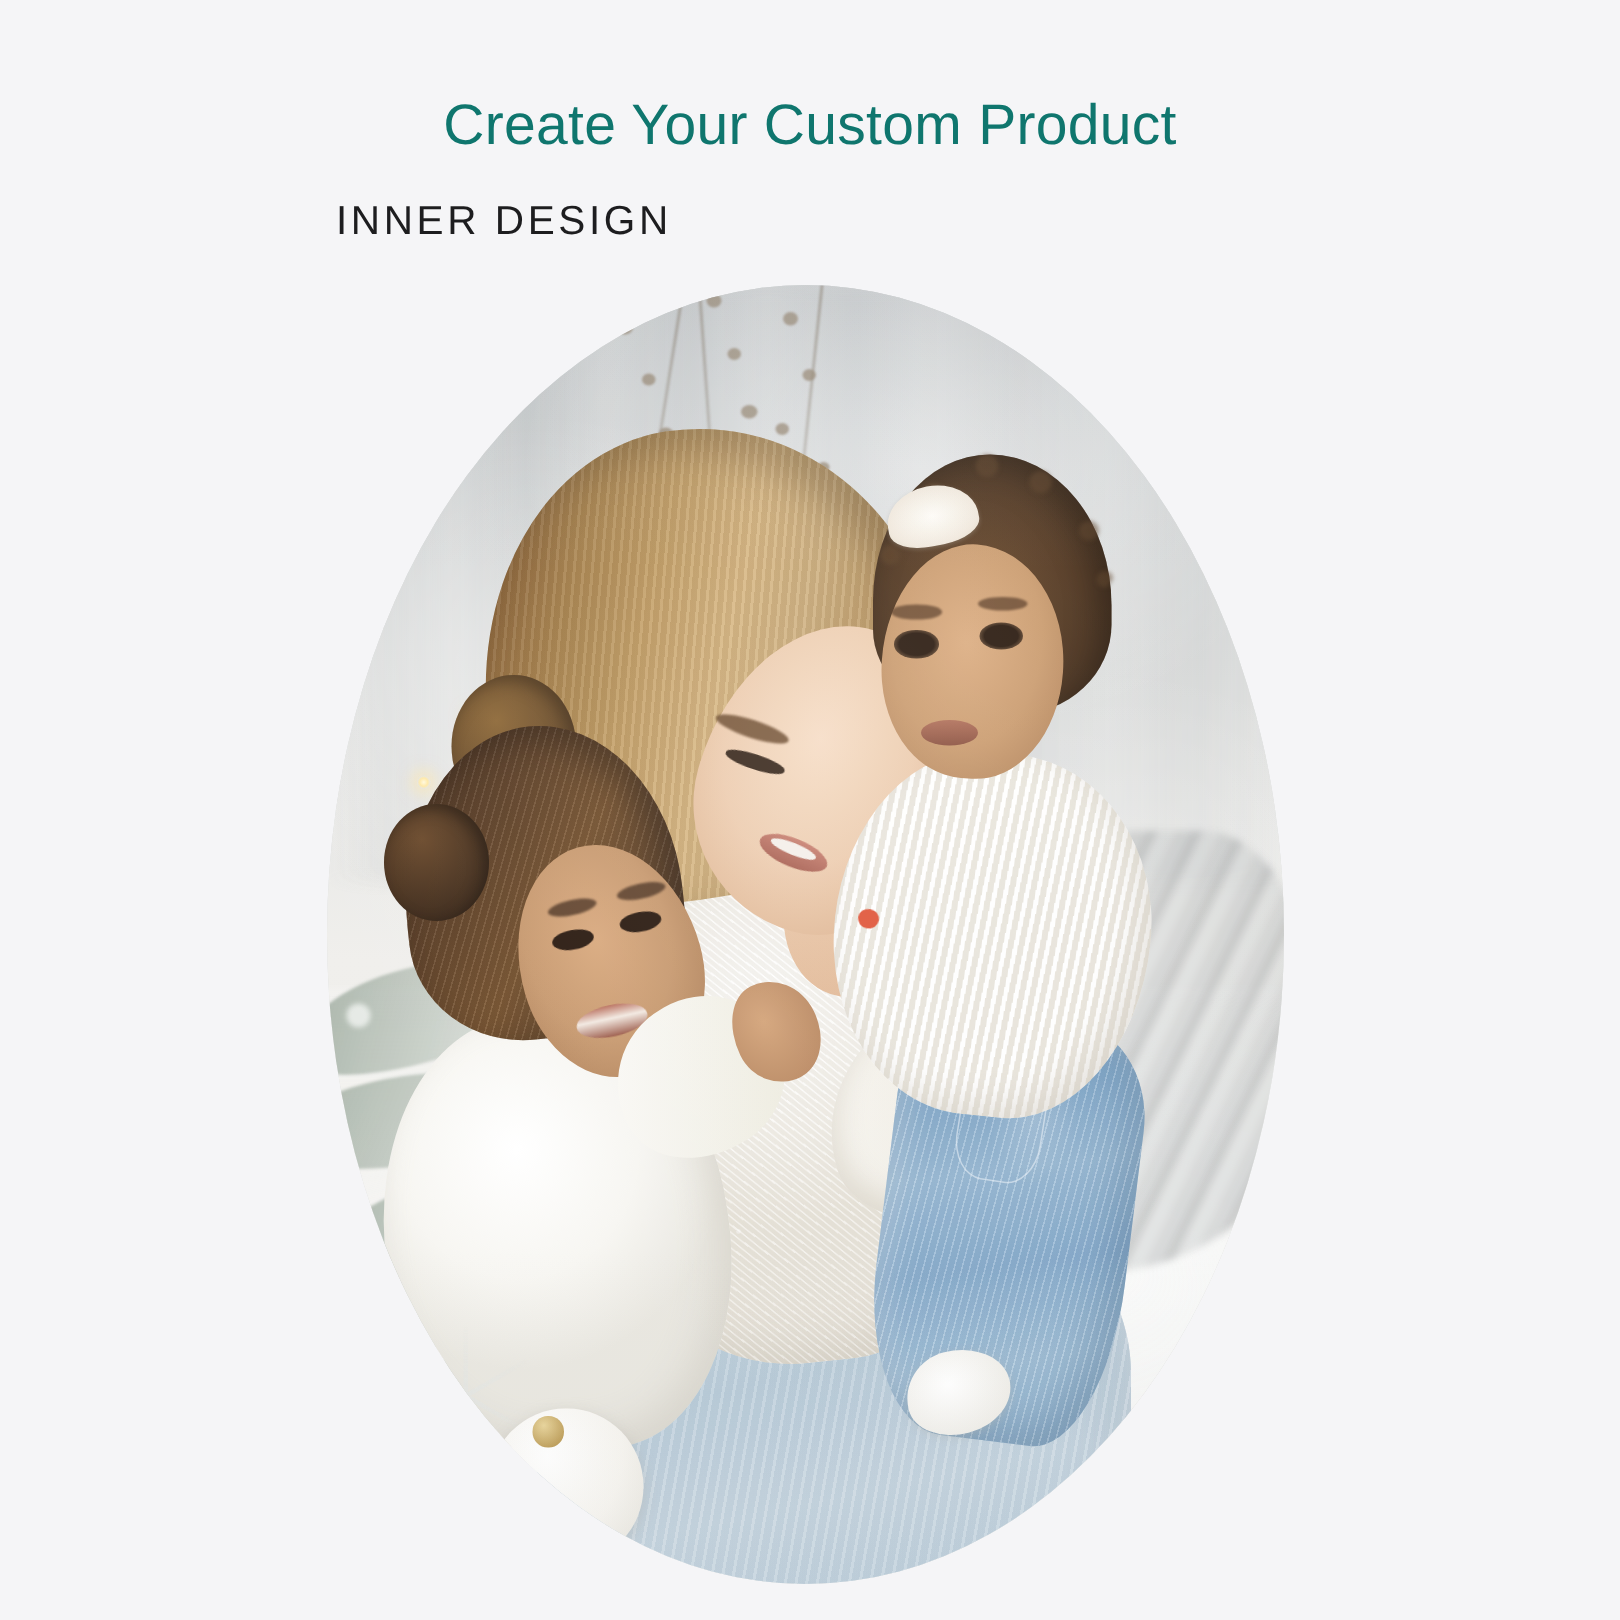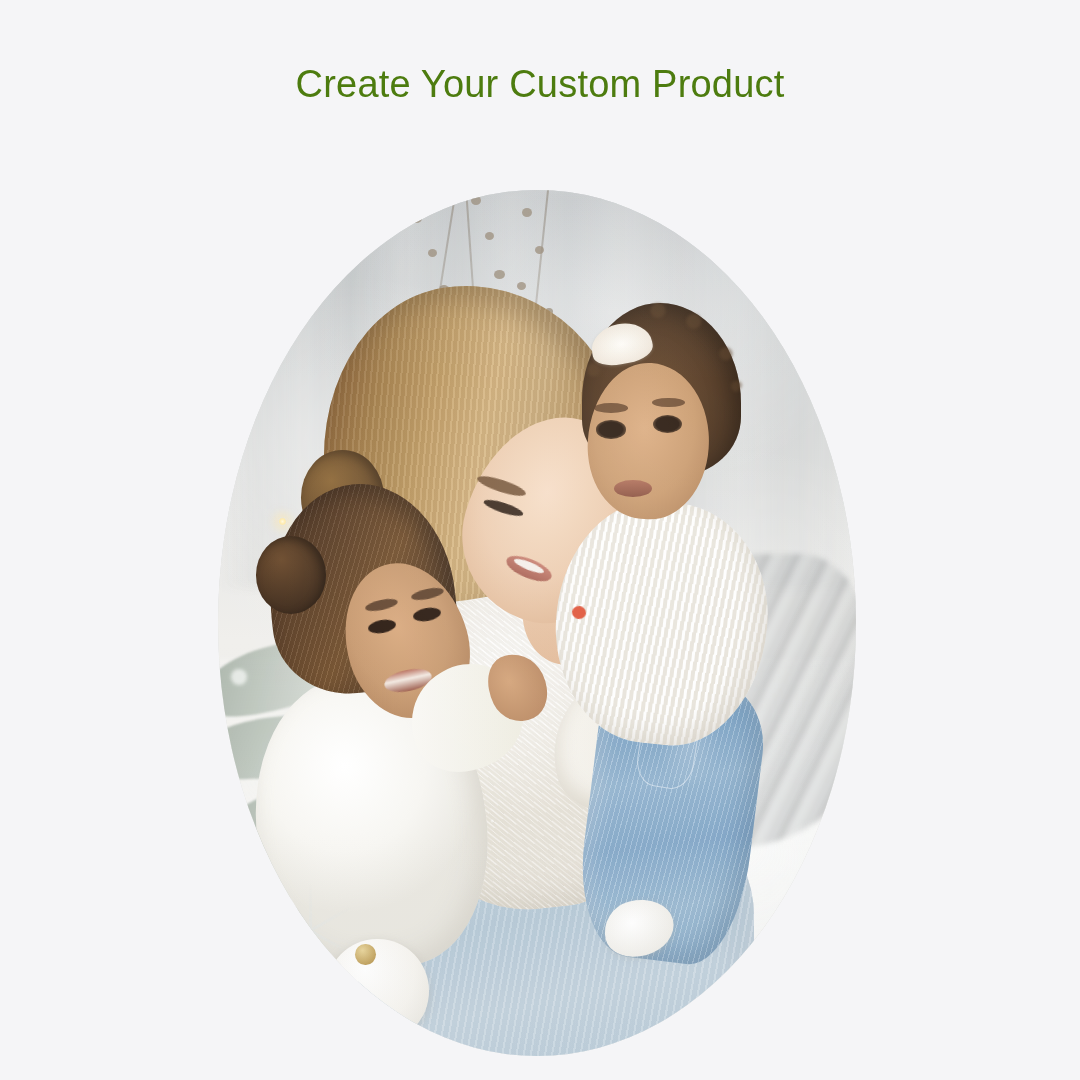--- a/index.html
+++ b/index.html
@@ -29,21 +29,21 @@
     position: absolute;
     top: 62px;
     left: 0;
     width: 1080px;
     text-align: center;
     font-family: "Liberation Sans", sans-serif;
     font-size: 38px;
     font-weight: 400;
     line-height: 44px;
     letter-spacing: 0.2px;
-    color: #4d7c0f;
+    color: #0f766e;
     white-space: nowrap;
   }
 
   .section-label {
     position: absolute;
     top: 131px;
     left: 224px;
     font-family: "Liberation Sans", sans-serif;
     font-size: 27px;
     font-weight: 300;
@@ -650,20 +650,21 @@
     pointer-events: none;
   }
 </style>
 </head>
 <body>
 
 <div class="page">
 
   <h1 class="page-title">Create Your Custom Product</h1>
 
+  <div class="section-label">INNER DESIGN</div>
 
   <div class="photo-frame">
 
     <div class="photo-canvas">
 
       <div class="layer-room"></div>
       <div class="layer-curtain"></div>
       <div class="layer-haze"></div>
 
       <div class="branches">

